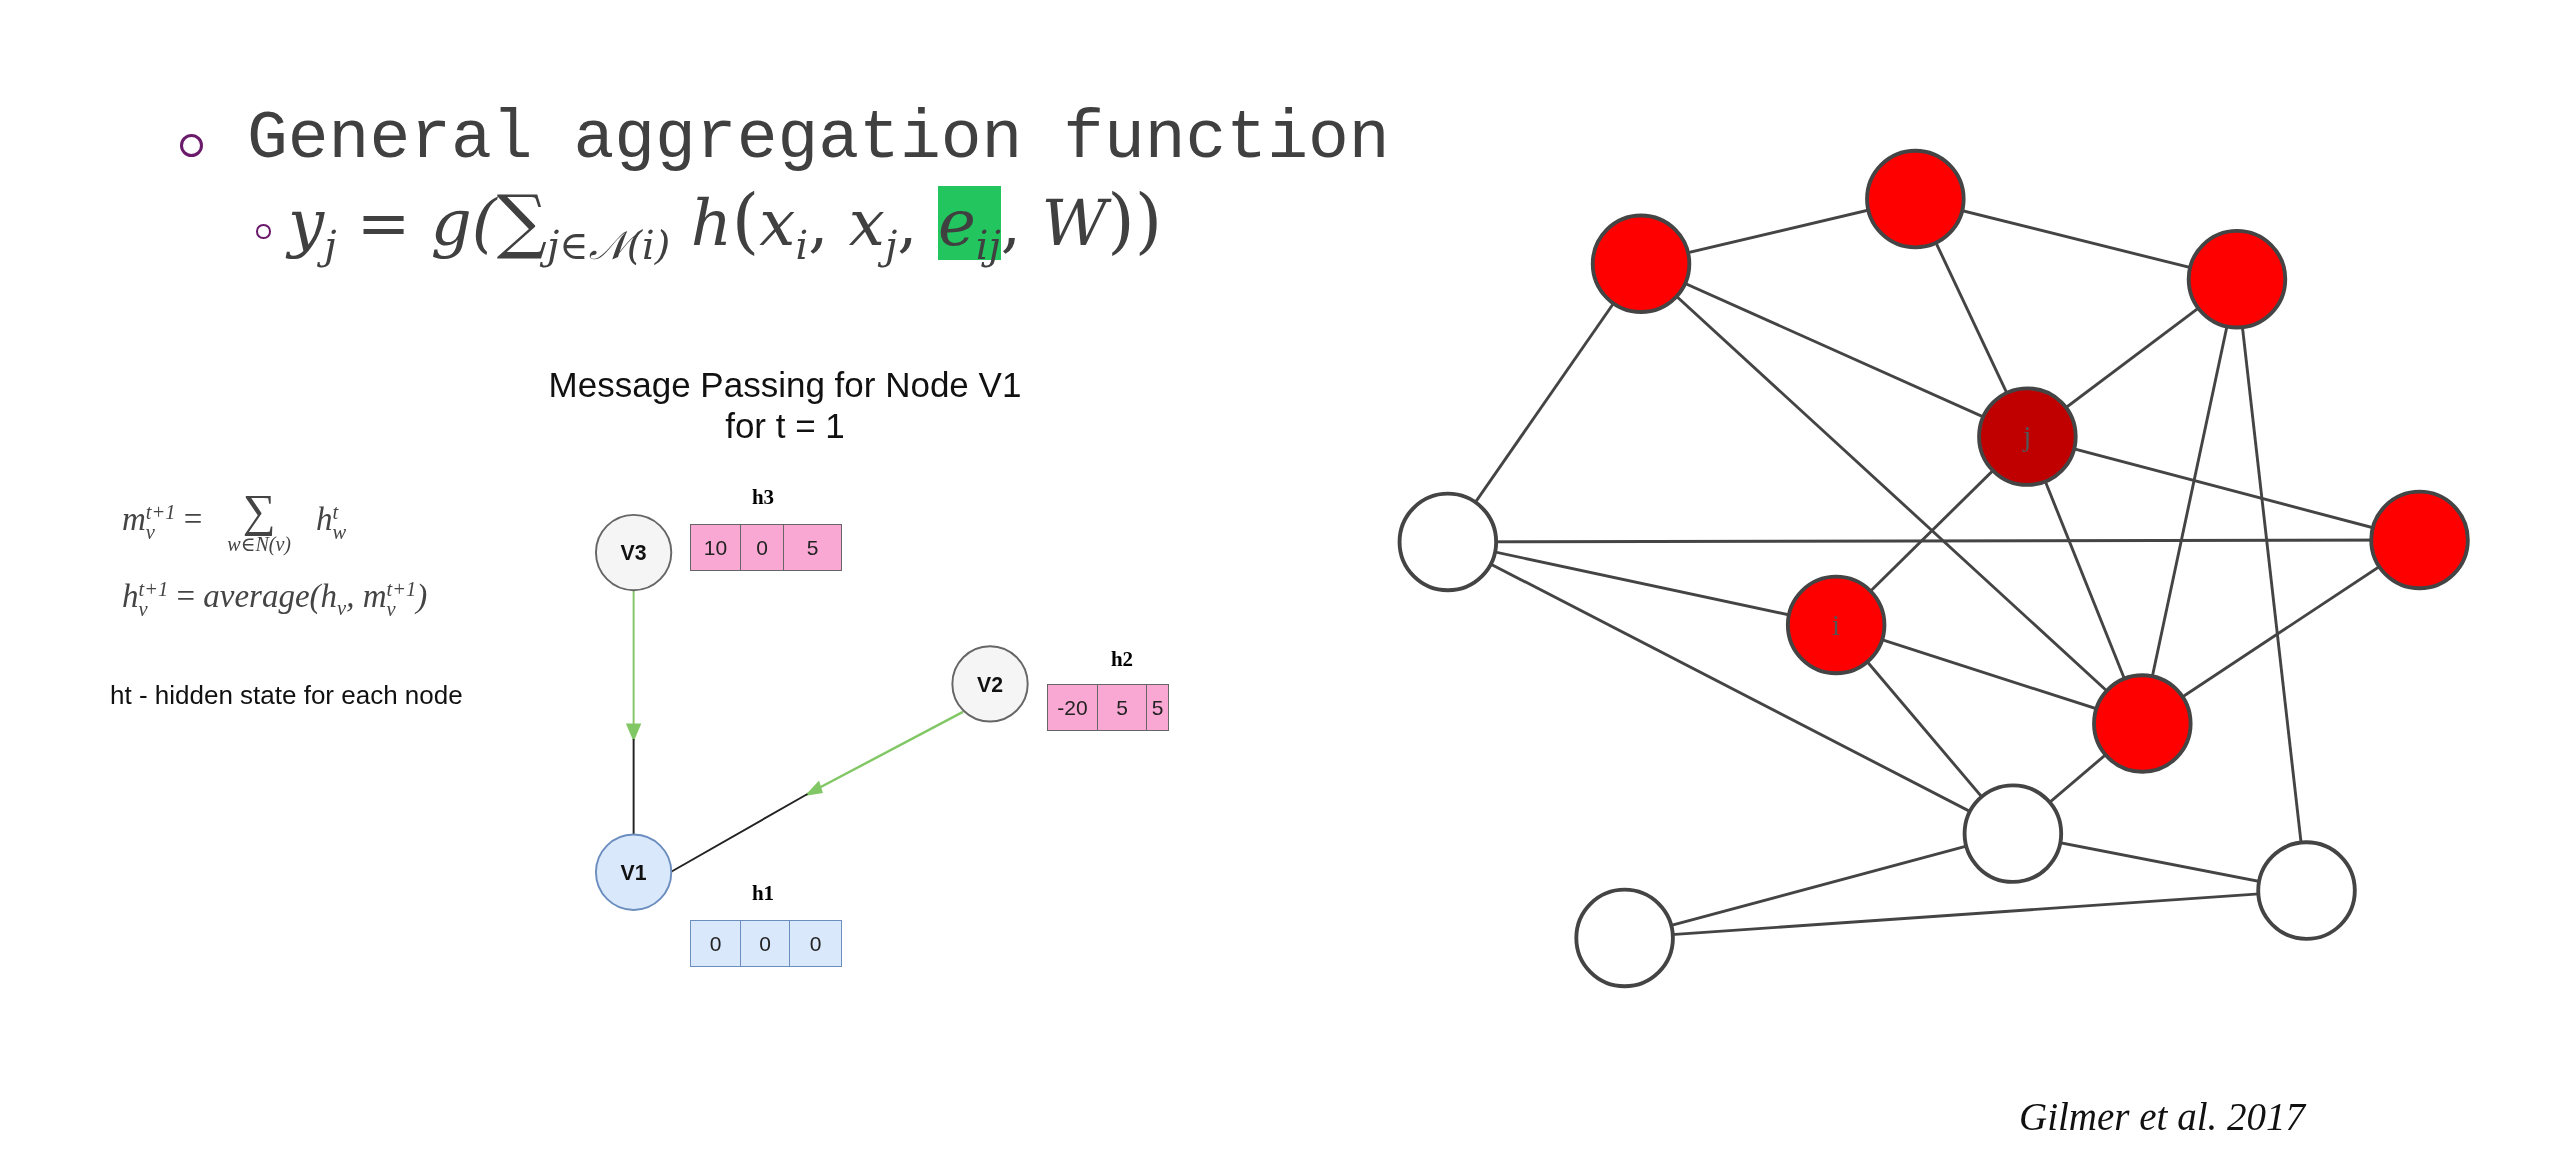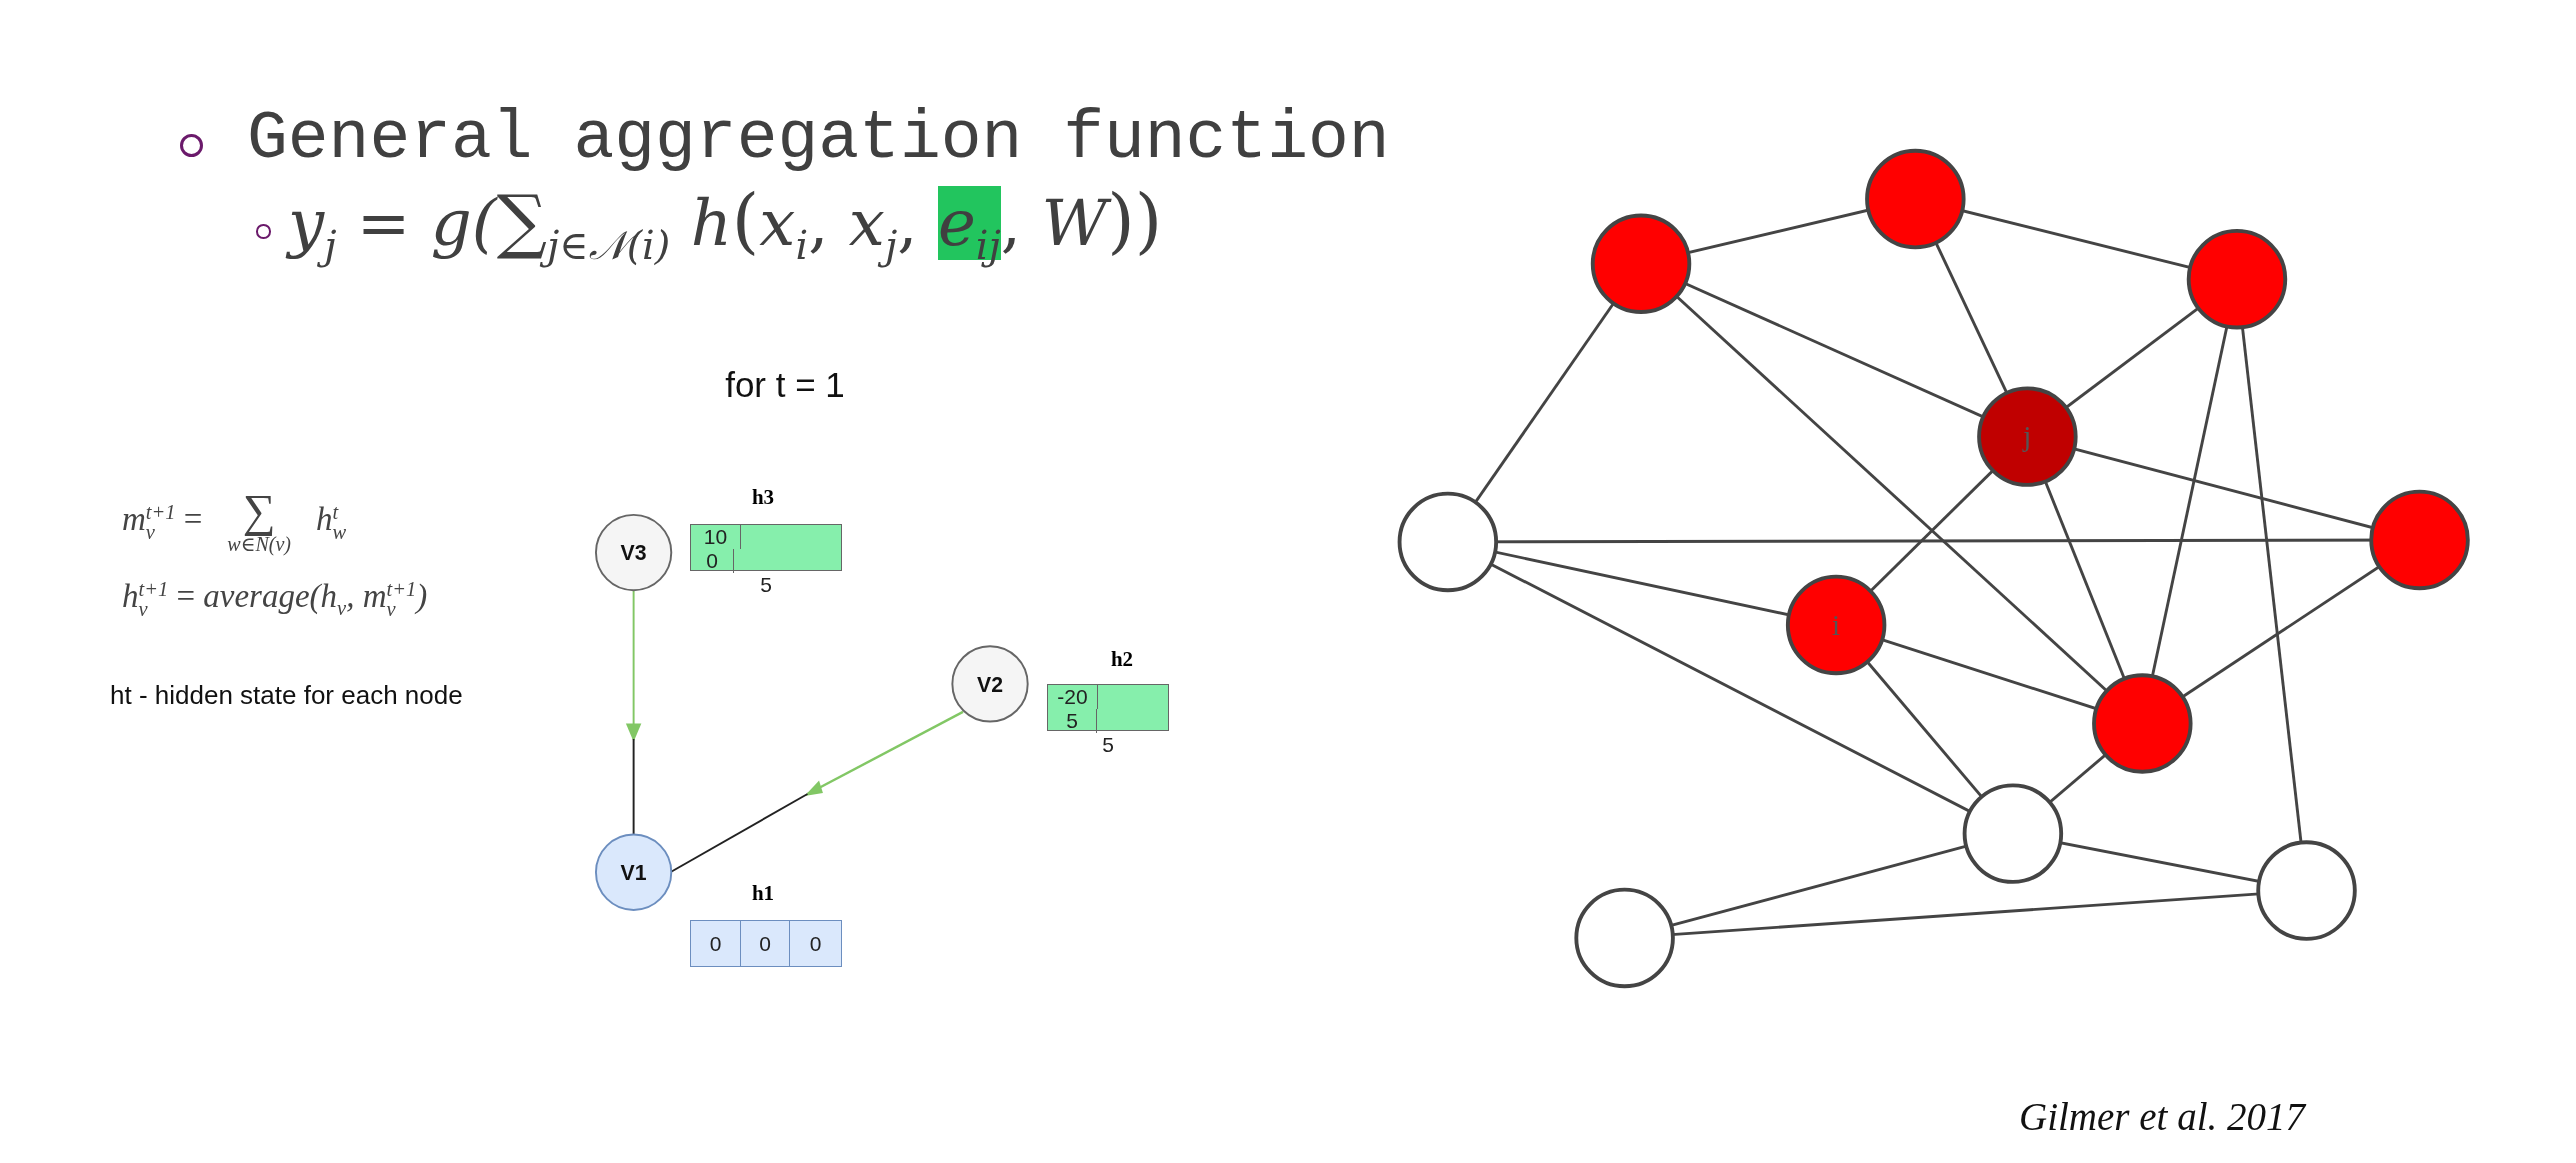--- a/index.html
+++ b/index.html
@@ -27,21 +27,21 @@
   #f2 { left: 122px; top: 578px; }
   #caption { left: 110px; top: 680px; font-family: "Liberation Sans", sans-serif; font-size: 26px; color: #111; white-space: nowrap; }
 
   
   #mp-title { left: 522px; top: 364px; width: 526px; text-align: center; font-family: "Liberation Sans", sans-serif; font-size: 35px; line-height: 41px; color: #111; }
 
   
   .vec { position: absolute; display: flex; height: 47px; box-sizing: border-box; border: 1.9px solid #666; }
   .vec .cell { display: flex; align-items: center; justify-content: center; font-family: "Liberation Sans", sans-serif; font-size: 21px; color: #222; border-right: 1.9px solid #666; box-sizing: border-box; height: 100%; }
   .vec .cell:last-child { border-right: none; }
-  .vec.gray { background: #86efac; flex-direction: column; }
+  .vec.gray { background: #f9a8d4; }
   .vec.blue { background: #dae8fc; border-color: #6c8ebf; }
   .vec.blue .cell { border-color: #6c8ebf; }
   .vlabel { position: absolute; font-family: Liberation Serif, serif; font-weight: bold; font-size: 21px; color: #000000; transform: translate(-50%, -50%); }
 
   #citation { left: 2019px; top: 1094px; font-family: "Liberation Serif", "DejaVu Serif", serif; font-style: italic; font-size: 39px; color: #111; white-space: nowrap; }
 
   svg { position: absolute; left: 0; top: 0; }
 </style>
 </head>
 <body>
@@ -78,20 +78,21 @@
   <span class="up">=</span>
   <span>average(</span><span>h</span><sub>v</sub><span>, </span><span>m</span><span style="display:inline-flex;flex-direction:column;vertical-align:middle;line-height:1;font-size:0.62em;">
       <span>t+1</span>
       <span>v</span>
     </span><span>)</span>
 </div>
 
 <div class="abs" id="caption">ht - hidden state for each node</div>
 
 <div class="abs" id="mp-title">
+  <div>Message Passing for Node V1</div>
   <div>for t = 1</div>
 </div>
 
 <svg id="mp-svg" width="2576" height="1164" viewBox="0 0 2667 1205">
 
   <line x1="656" y1="611" x2="656" y2="765" stroke="#82c765" stroke-width="2"></line>
   <polygon points="648,749 664,749 656,768" fill="#82c765"></polygon>
   <line x1="656" y1="765" x2="656" y2="864" stroke="#222" stroke-width="2"></line>
 
   <line x1="997" y1="737" x2="836" y2="822" stroke="#82c765" stroke-width="2.5"></line>

